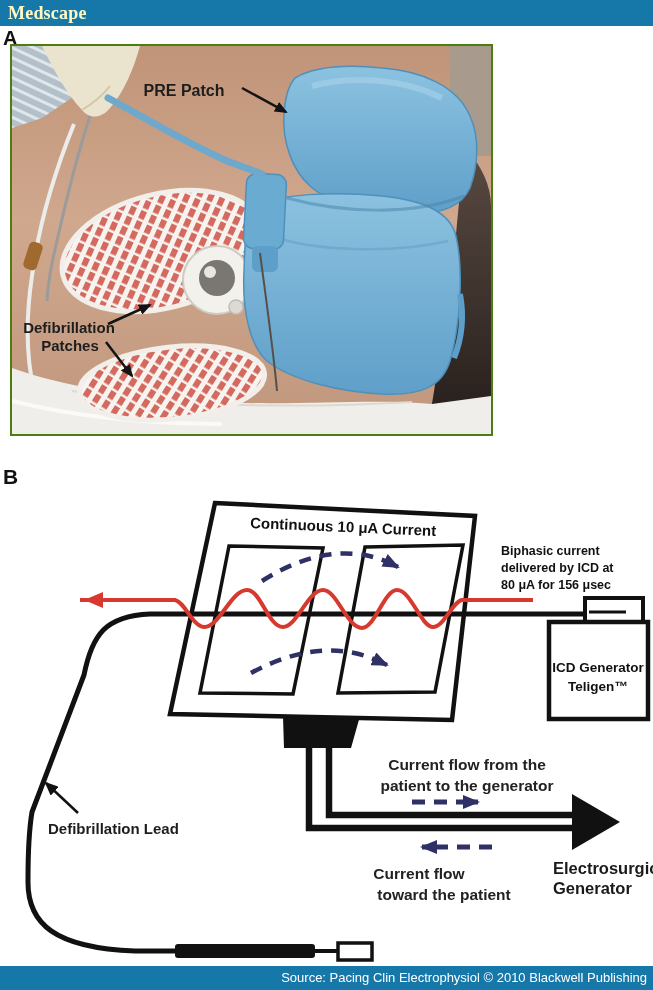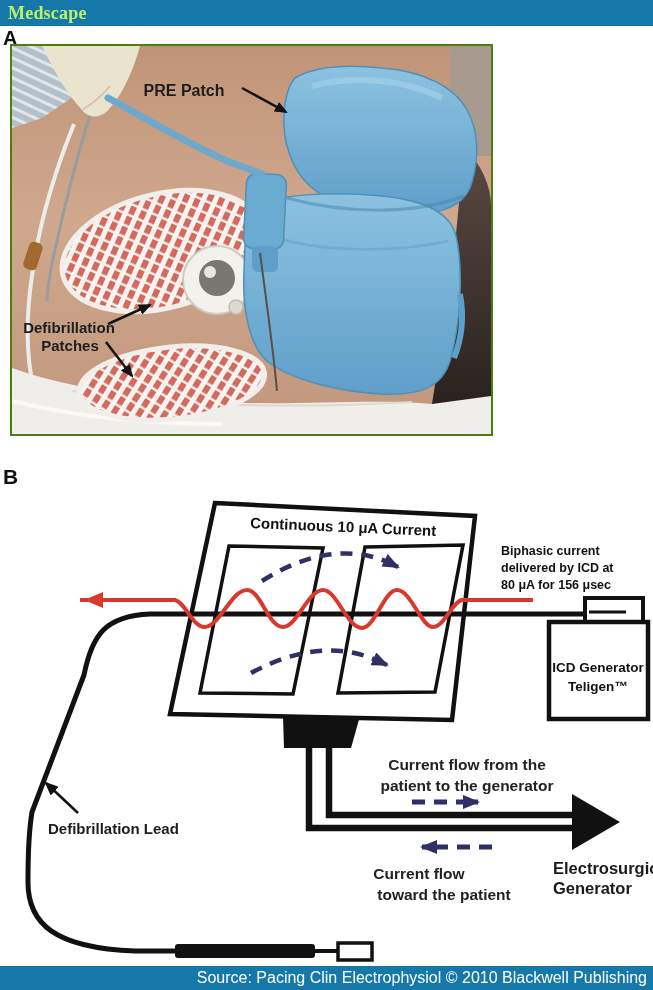--- a/index.html
+++ b/index.html
@@ -1,23 +1,23 @@
 <!DOCTYPE html>
 <html style="--bar_blue: #1578a9; --footer_text: #ffffff; --accent_red: #d8392f; --navy: #2e3066; --ink: #111111; --patch_blue: #74b2d8; --stripe_red: #d4695f;"><head>
 <meta charset="utf-8">
 <style>
   html,body{margin:0;padding:0;background:#fff;}
   #page{position:relative;width:653px;height:990px;background:#fff;overflow:hidden;
         font-family:"Liberation Sans",sans-serif;}
   .bar{position:absolute;left:0;width:653px;background:var(--bar_blue);}
   #topbar{top:0;height:26px;}
-  #brand{color:#bef264;font-family:"Liberation Serif",serif;font-weight:bold;
+  #brand{color:#fef9c3;font-family:"Liberation Serif",serif;font-weight:bold;
          font-size:18px;line-height:26px;padding-left:8px;letter-spacing:.2px;}
   #footer{top:966px;height:24px;}
-  #source{color:var(--footer_text);font-size:16px;line-height:24px;text-align:right;
+  #source{color:var(--footer_text);font-size:13px;line-height:24px;text-align:right;
           padding-right:6px;}
   .panel-label{position:absolute;font-weight:bold;font-size:20px;color:#111;}
   #labelA{left:3px;top:27px;}
   #photo{position:absolute;left:10px;top:44px;width:479px;height:388px;border:2px solid #4d7c0f;}
   #panelB{position:absolute;left:0;top:450px;}
   text{font-family:"Liberation Sans",sans-serif;}
   .dlabel{font-weight:bold;fill:#1d1d1d;}
   .red-stroke{stroke:var(--accent_red);}
   .navy-stroke{stroke:var(--navy);}
   .navy-fill{fill:var(--navy);}

